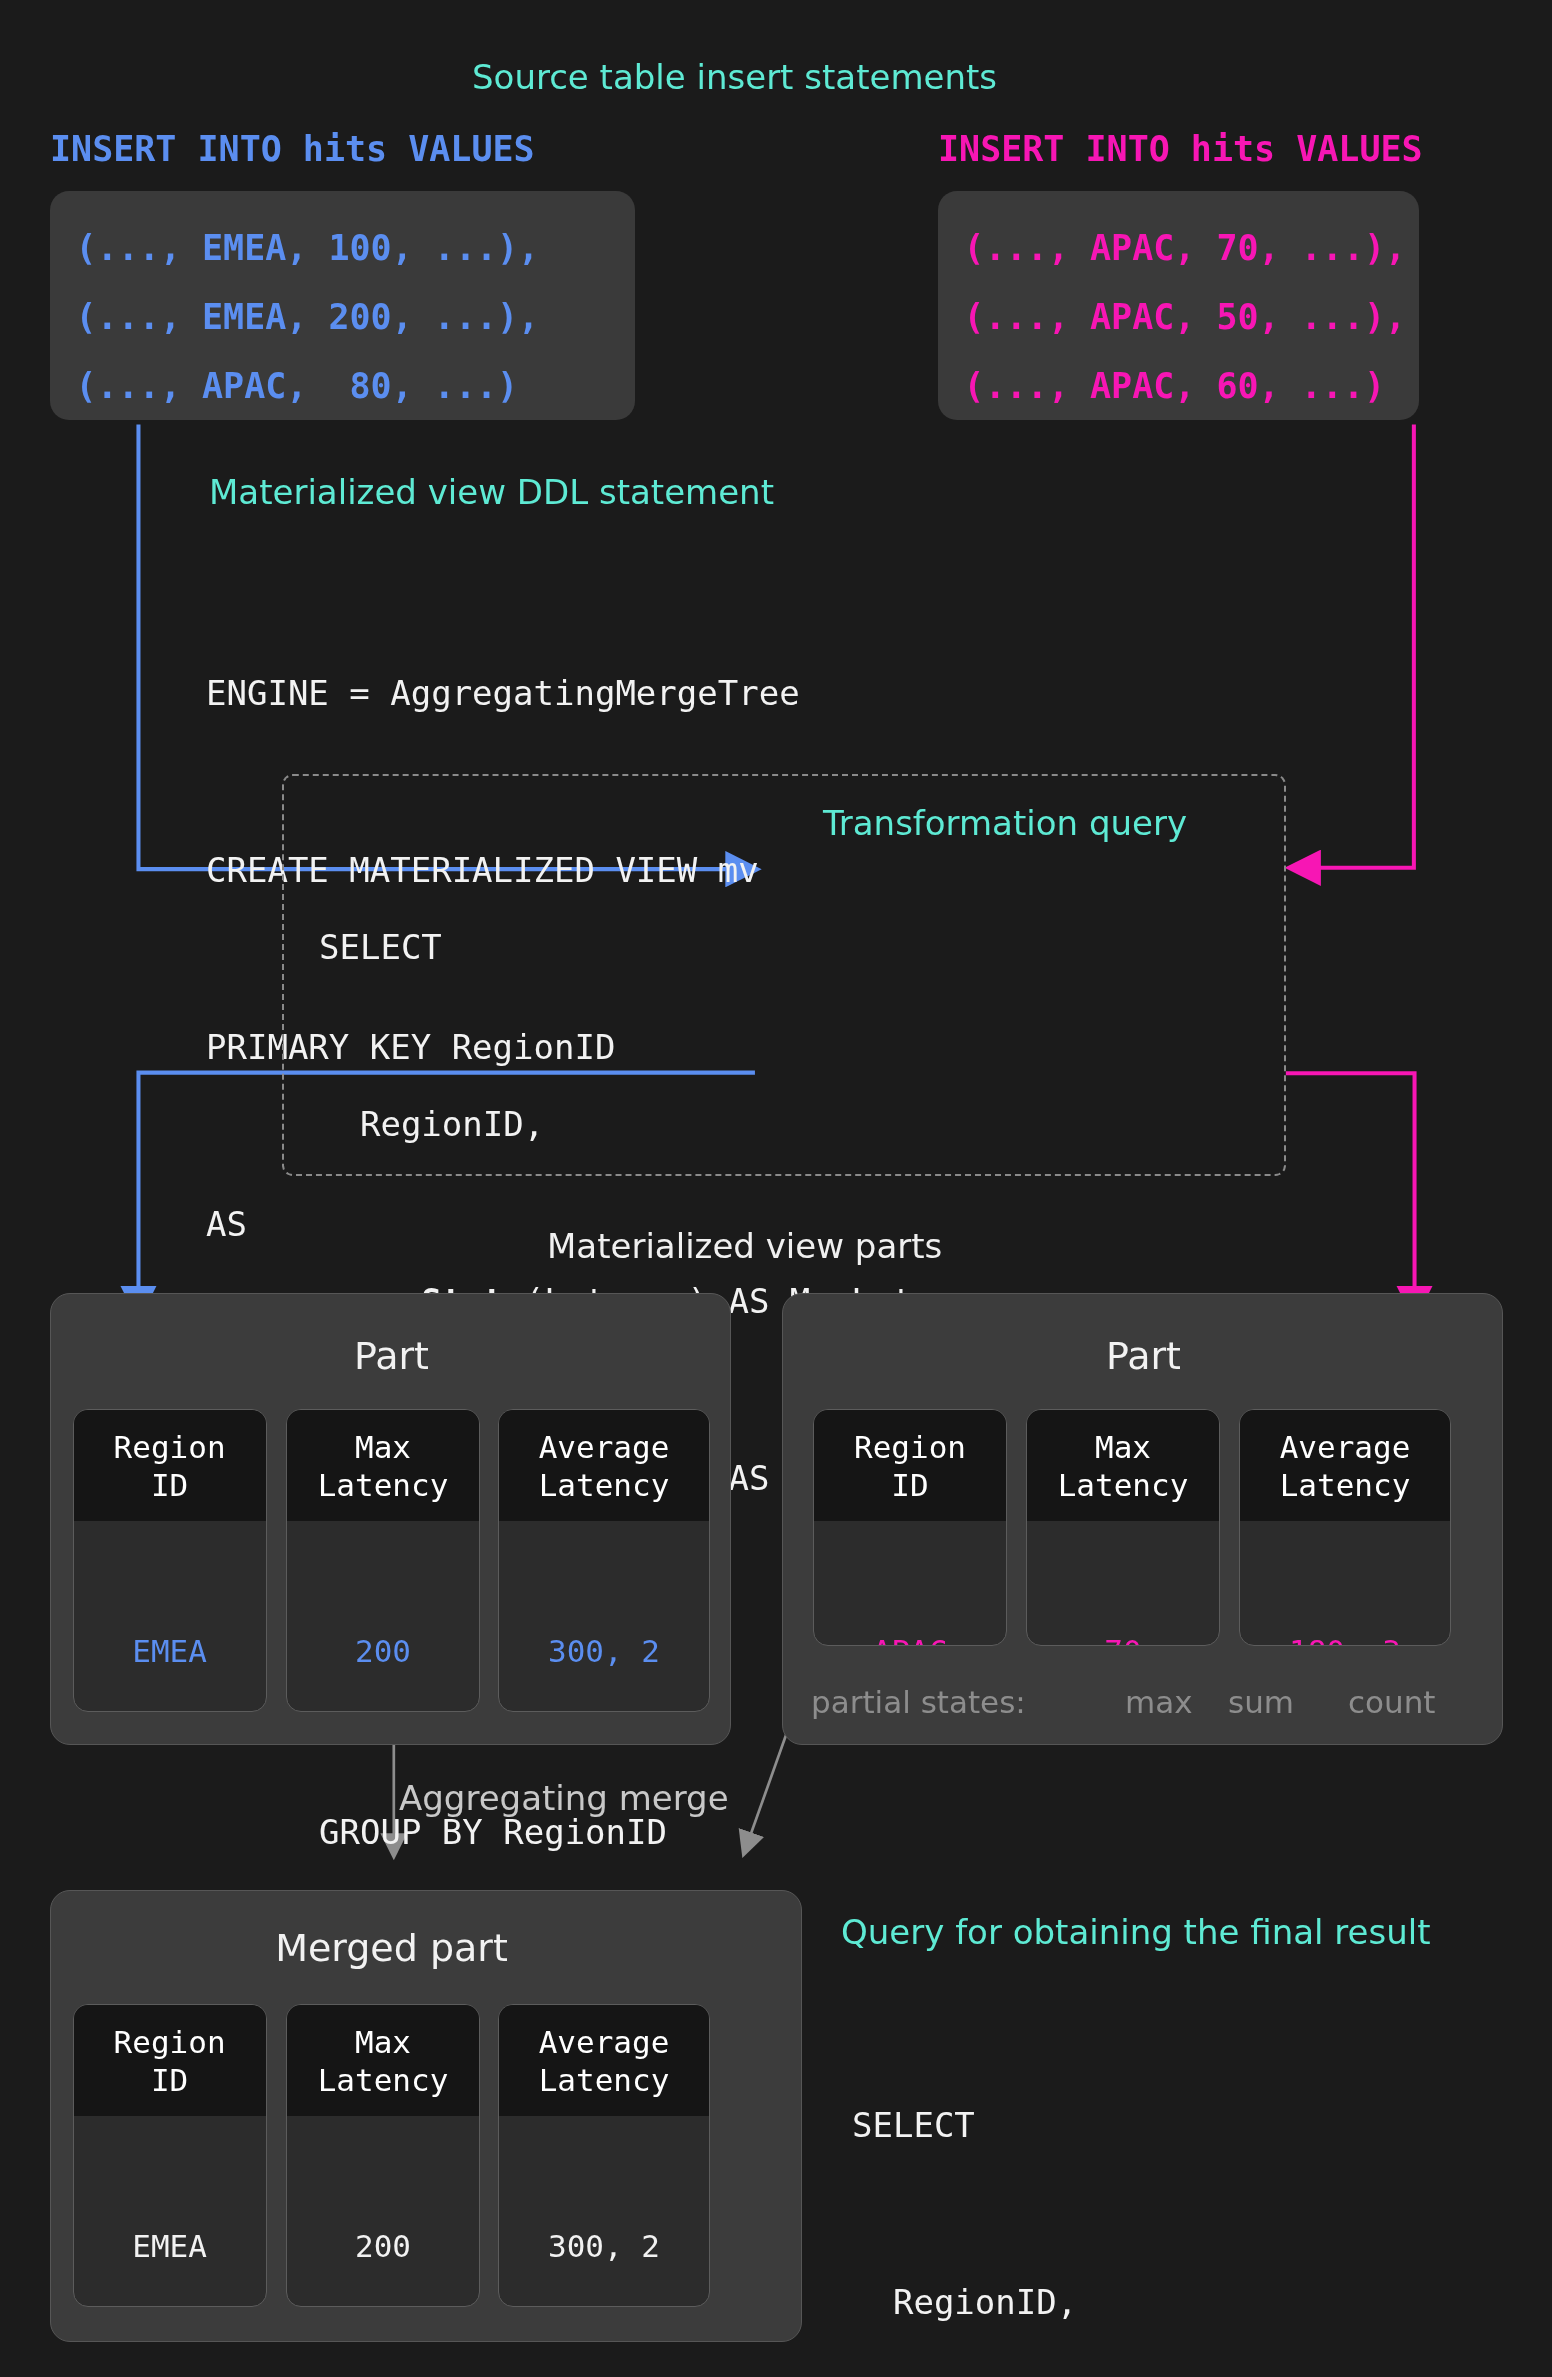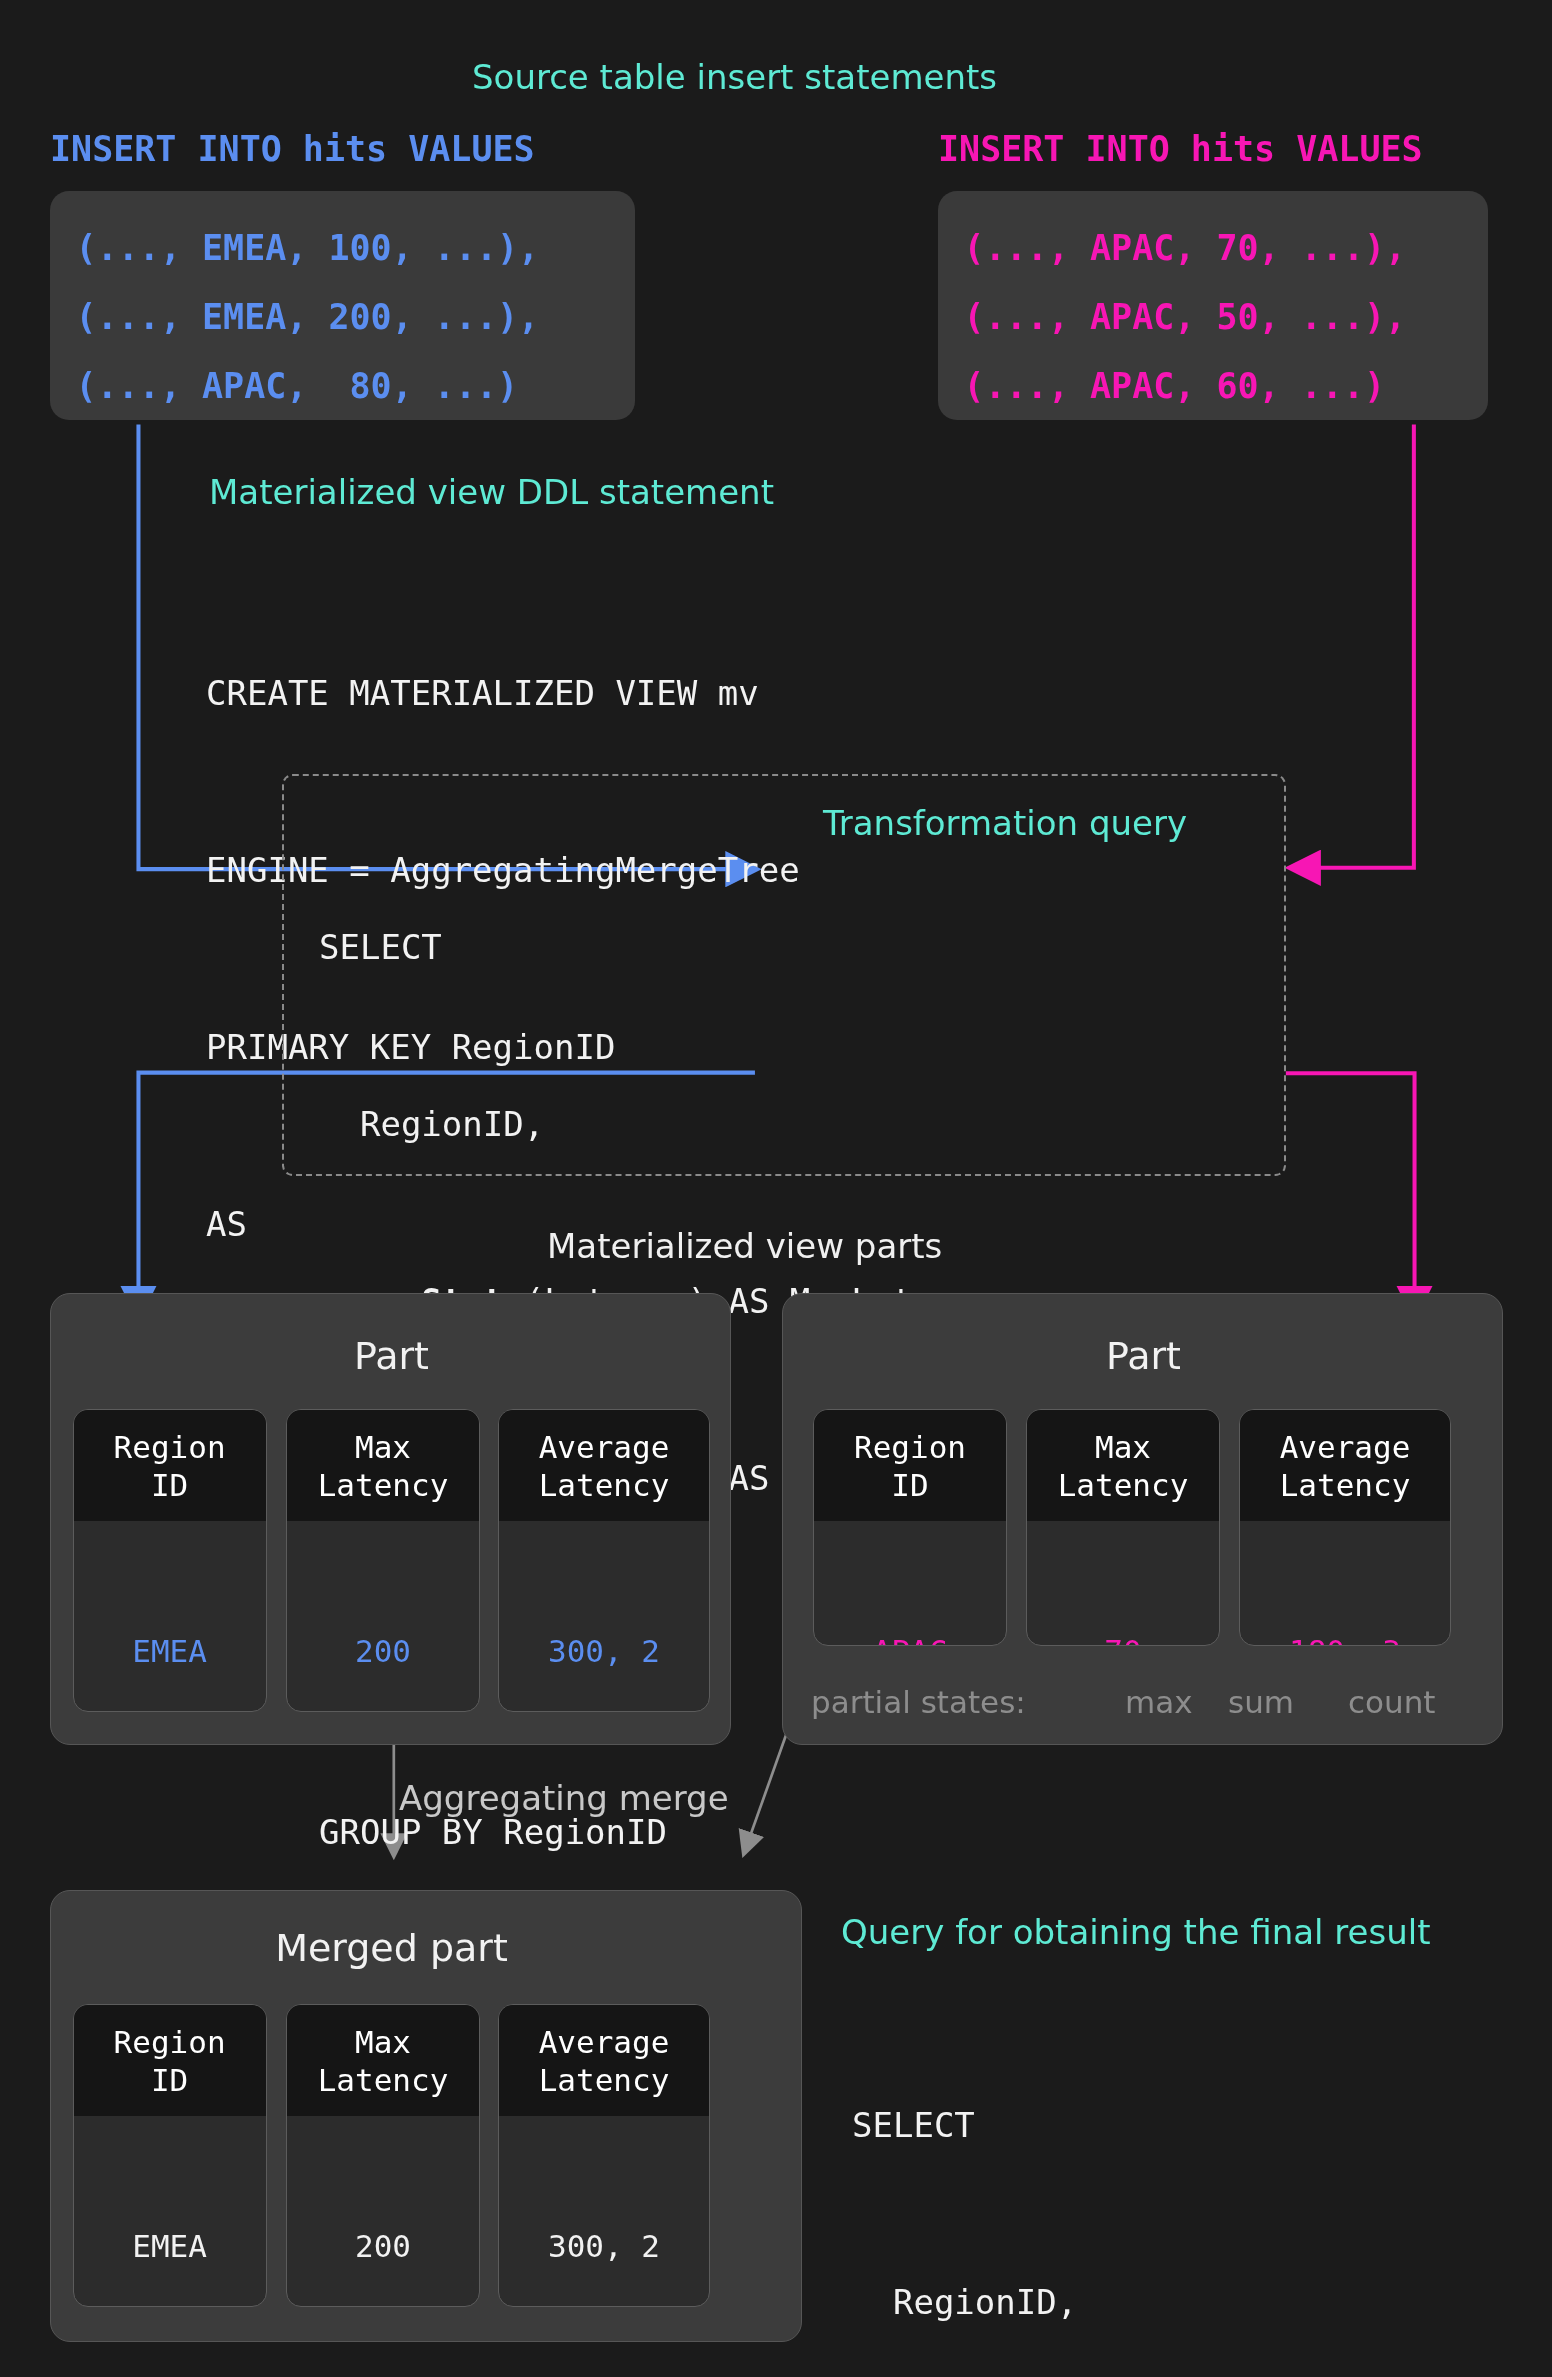--- a/index.html
+++ b/index.html
@@ -185,31 +185,31 @@
   <div class="abs ins-head" style="left:50px; top:129px; color:#5b8ef0;">INSERT INTO hits VALUES</div>
 
   <div class="abs ins-box" style="left:50px; top:191px; width:585px; height:229px;">
     <div class="ins-line" style="color:#5b8ef0;">(..., EMEA, 100, ...),</div>
     <div class="ins-line" style="color:#5b8ef0;">(..., EMEA, 200, ...),</div>
     <div class="ins-line" style="color:#5b8ef0;">(..., APAC,  80, ...)</div>
   </div>
 
   <div class="abs ins-head" style="left:938px; top:129px; color:#f716b4;">INSERT INTO hits VALUES</div>
 
-  <div class="abs ins-box" style="left:938px; top:191px; width:550px; height:229px;">
+  <div class="abs ins-box" style="left:938px; top:191px; width:481px; height:229px;">
     <div class="ins-line" style="color:#f716b4;">(..., APAC, 70, ...),</div>
     <div class="ins-line" style="color:#f716b4;">(..., APAC, 50, ...),</div>
     <div class="ins-line" style="color:#f716b4;">(..., APAC, 60, ...)</div>
   </div>
 
   <div class="abs caption-grey" style="left:209px; top:472px;">Materialized view DDL statement</div>
 
   <div class="abs code-white" style="left:206px; top:546px;">
+    <div>ENGINE = AggregatingMergeTree</div>
     <div>CREATE MATERIALIZED VIEW mv</div>
-    <div>ENGINE = AggregatingMergeTree</div>
     <div>PRIMARY KEY RegionID</div>
     <div>AS</div>
   </div>
 
   <div class="abs dashed-box" style="left:282px; top:774px; width:1004px; height:402px;">
 
     <div class="abs caption-grey" style="left:539px; top:27px;">Transformation query</div>
 
     <div class="abs code-white" style="left:35px; top:24px;">
       <div>SELECT</div>

